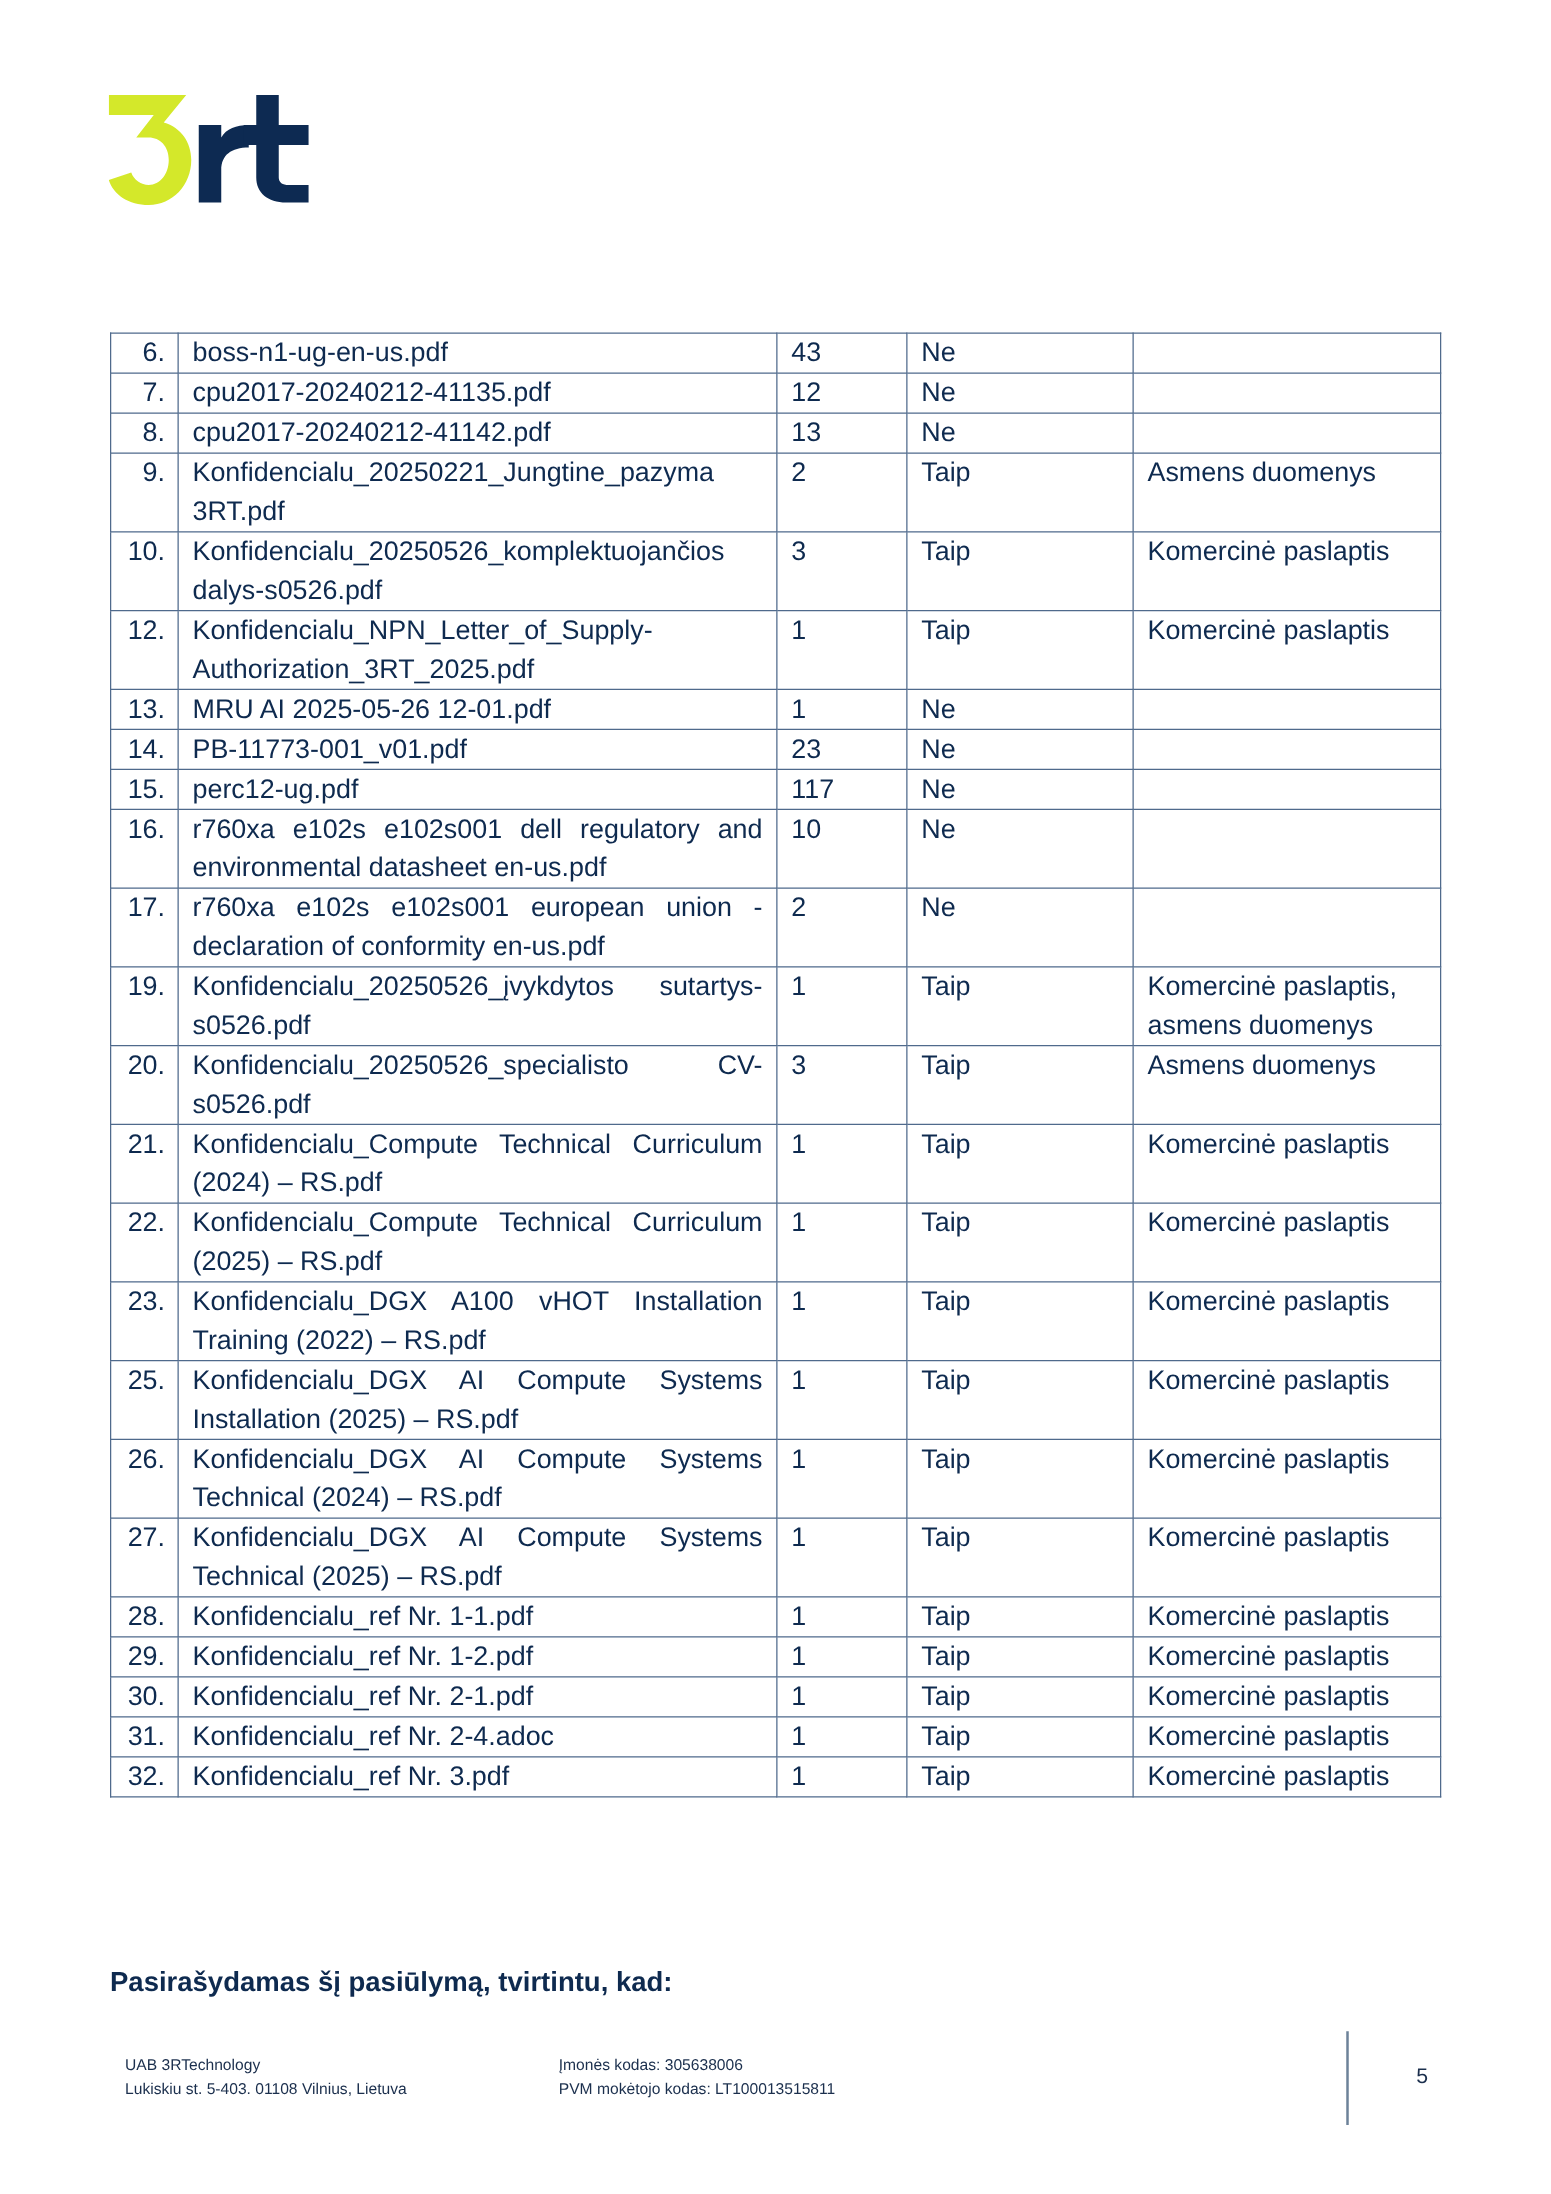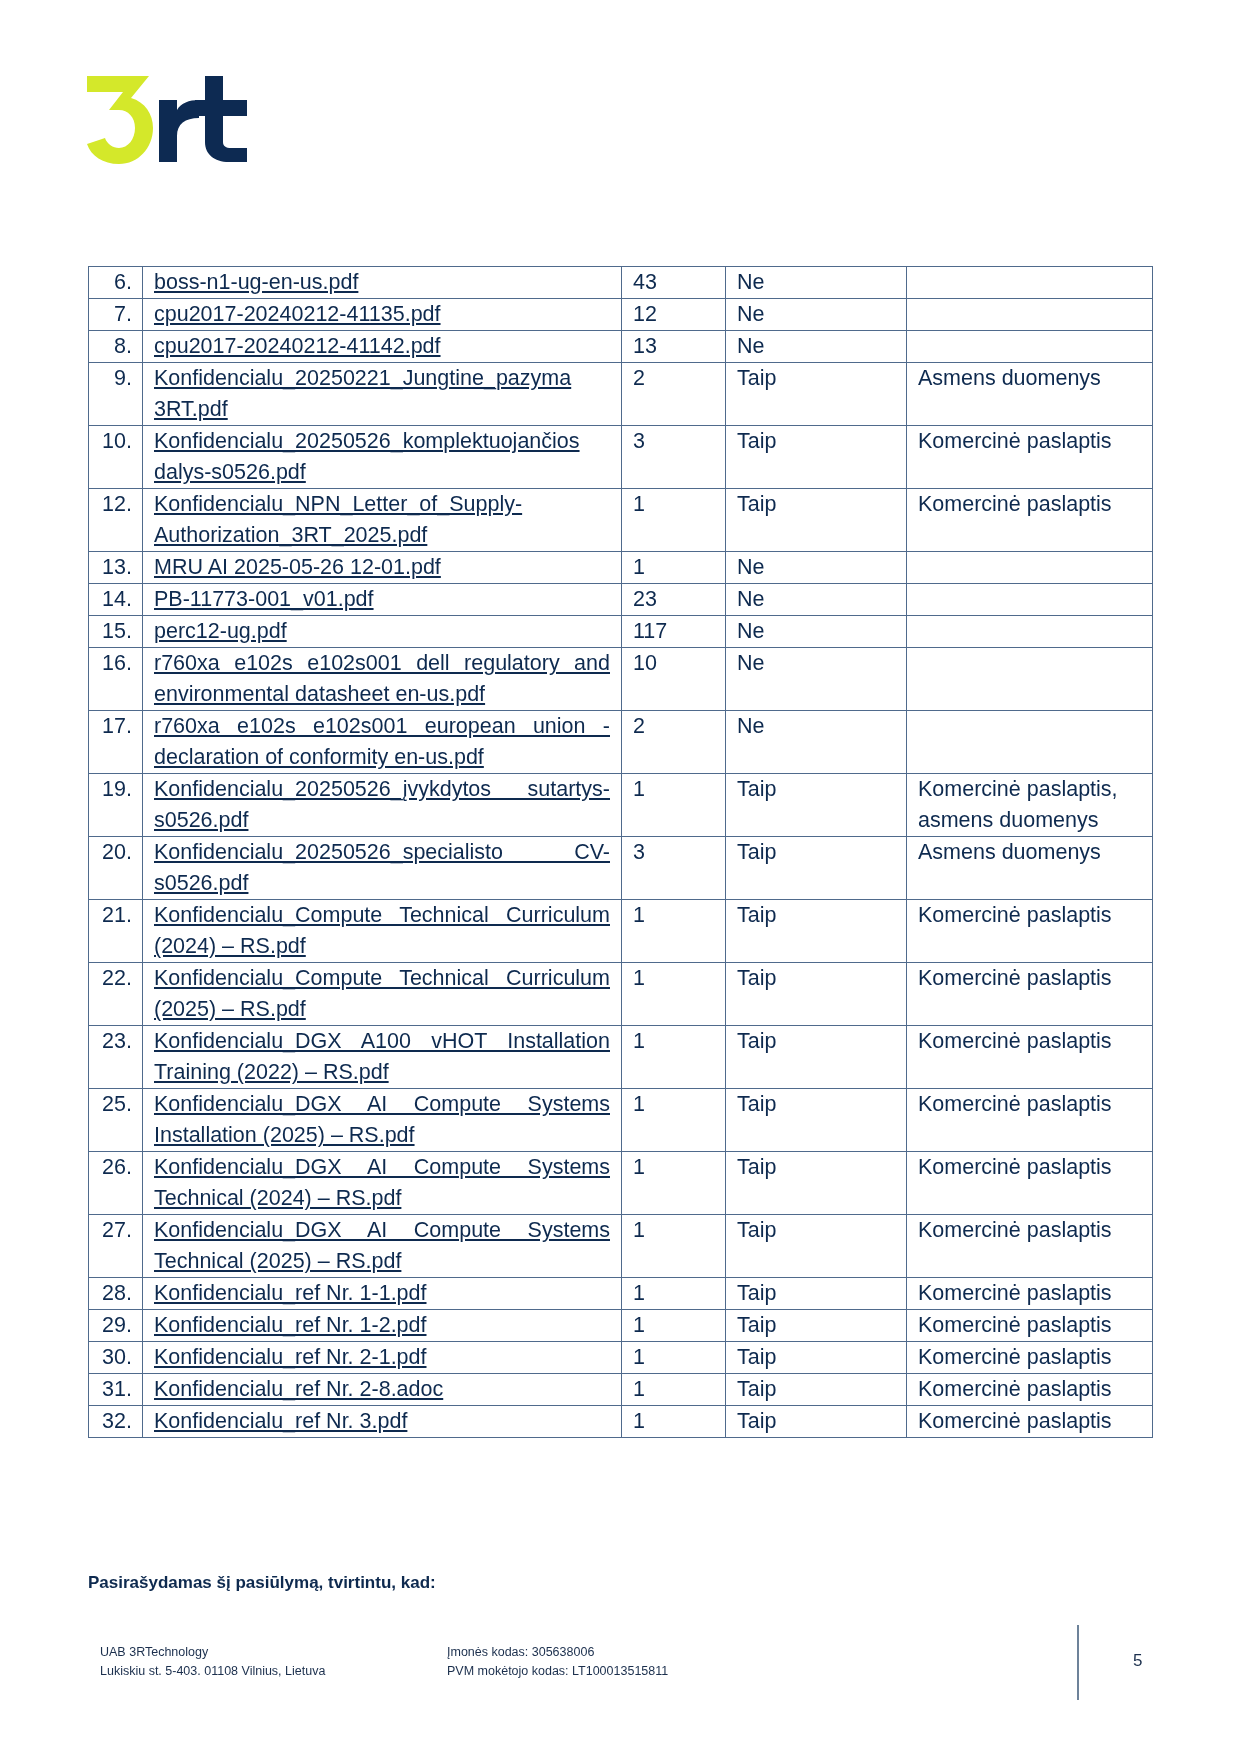--- a/index.html
+++ b/index.html
@@ -14,25 +14,25 @@
   table.files {
     position: absolute; left: 88px; top: 266px;
     width: 1064px; border-collapse: collapse; table-layout: fixed;
     font-size: 21.5px; line-height: 31px;
   }
   table.files td {
     border: 1.5px solid #4f6a8c; vertical-align: top;
     padding: 0 11px; color: #0e2a4f;
   }
   table.files td.c-num { text-align: right; padding-right: 10px; padding-left: 4px; }
-  table.files td.c-name { text-align: justify; text-align-last: left; text-decoration: underline; }
+  table.files td.c-name { text-align: justify; text-align-last: left; }
 
   .closing {
     position: absolute; left: 88px; top: 1573px;
-    font-size: 17px; font-weight: bold; color: #0e2a4f;
+    font-size: 22px; font-weight: bold; color: #0e2a4f;
   }
   .footer {
     position: absolute; top: 1643px; left: 100px; width: 1060px; height: 60px;
     font-size: 12.5px; line-height: 19px; color: #1b2f4d;
   }
   .footer .col { position: absolute; top: 0; }
   .footer .col1 { left: 0; }
   .footer .col2 { left: 307px; margin-left: 40px; }
   .footer .col3 { left: 617px; }
   .footer .divider {
@@ -214,21 +214,21 @@
     </tr>
     <tr>
       <td class="c-num">30.</td>
       <td class="c-name">Konfidencialu_ref Nr. 2-1.pdf</td>
       <td>1</td>
       <td>Taip</td>
       <td>Komercinė paslaptis</td>
     </tr>
     <tr>
       <td class="c-num">31.</td>
-      <td class="c-name">Konfidencialu_ref Nr. 2-8.adoc</td>
+      <td class="c-name">Konfidencialu_ref Nr. 2-4.adoc</td>
       <td>1</td>
       <td>Taip</td>
       <td>Komercinė paslaptis</td>
     </tr>
     <tr>
       <td class="c-num">32.</td>
       <td class="c-name">Konfidencialu_ref Nr. 3.pdf</td>
       <td>1</td>
       <td>Taip</td>
       <td>Komercinė paslaptis</td>

